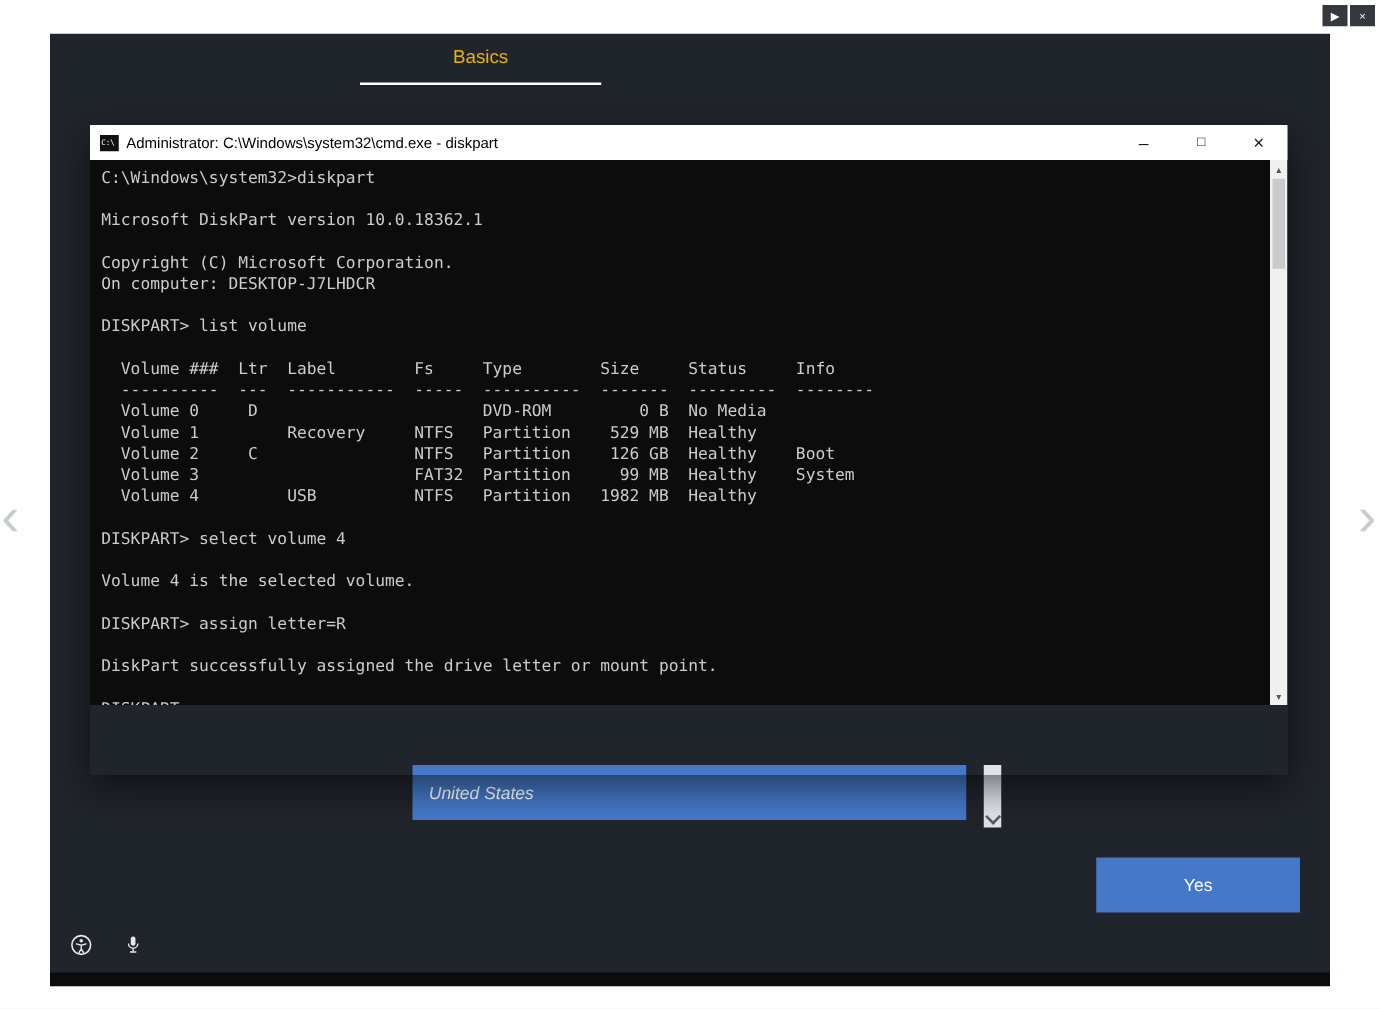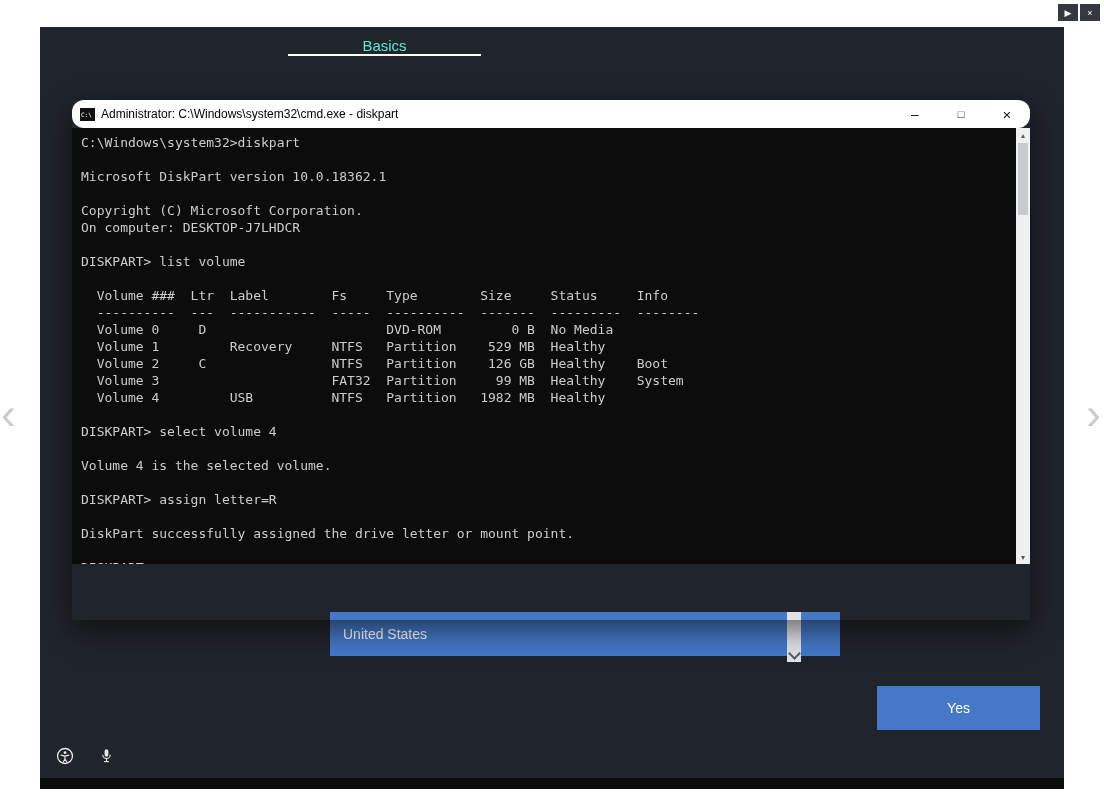--- a/index.html
+++ b/index.html
@@ -11,37 +11,37 @@
 
   
   .carousel-chevron { position:absolute; top:392px; font-size:44px; color:#c9cbcf; line-height:44px; z-index:40; cursor:pointer; user-select:none; }
   .carousel-chevron.left { left:1px; }
   .carousel-chevron.right { right:3px; }
 
   
   .oobe-window { position:absolute; left:40px; top:27px; width:1024px; height:762px; background:var(--oobe_bg, #20242b); overflow:hidden; }
   .oobe-footer-strip { position:absolute; left:0; bottom:0; width:100%; height:11px; background:#0b0c0e; }
 
-  .tab-basics { position:absolute; left:248px; top:10px; width:193px; text-align:center; color:#5eead4; font-size:15px; border-bottom:2px solid #ffffff; }
+  .tab-basics { position:absolute; left:248px; top:10px; width:193px; text-align:center; color:#eab308; font-size:15px; padding-bottom:12px; border-bottom:2px solid #ffffff; }
 
   
-  .region-row { position:absolute; left:290px; top:585px; width:510px; height:44px; background:var(--accent, #4578c6); color:#ffffff; font-size:14px; display:flex; align-items:center; padding-left:13px; box-sizing:border-box; z-index:1; }
+  .region-row { position:absolute; left:290px; top:585px; width:443px; height:44px; background:var(--accent, #4578c6); color:#ffffff; font-size:14px; display:flex; align-items:center; padding-left:13px; box-sizing:border-box; z-index:1;font-style:italic; }
   .region-scrollbar { position:absolute; left:747px; top:585px; width:14px; height:50px; background:#dfe3e8; z-index:1; }
   .region-scroll-chevron { position:absolute; left:3px; bottom:4px; width:7px; height:7px; border-right:2px solid #555a61; border-bottom:2px solid #555a61; transform:rotate(45deg); }
 
   
   .yes-button { position:absolute; left:837px; top:659px; width:163px; height:44px; background:var(--accent, #4578c6); color:#ffffff; font-size:14px; display:flex; align-items:center; justify-content:center; cursor:pointer; z-index:2; }
 
   
   .footer-icons { position:absolute; left:14px; top:718px; display:flex; gap:19px; align-items:center; z-index:2; }
   .footer-icon-btn { width:22px; height:22px; display:flex; align-items:center; justify-content:center; cursor:pointer; }
 
   
   .cmd-window { position:absolute; left:32px; top:73px; width:958px; height:520px; z-index:5; box-shadow:0 10px 28px rgba(0,0,0,0.55); }
-  .cmd-titlebar { height:28px; background:var(--titlebar_bg, #ffffff); display:flex; align-items:center;border-radius:12px; }
+  .cmd-titlebar { height:28px; background:var(--titlebar_bg, #ffffff); display:flex; align-items:center; }
   .cmd-icon { width:15px; height:13px; background:#101010; color:#ffffff; font-size:6px; display:flex; align-items:center; justify-content:flex-start; padding-left:1px; margin:0 6px 0 8px; box-sizing:border-box; font-family:"DejaVu Sans Mono", monospace; }
   .cmd-title { flex:1; font-size:12px; color:#000000; white-space:nowrap; overflow:hidden; }
   .cmd-controls { display:flex; height:100%; }
   .cmd-control { width:46px; height:100%; display:flex; align-items:center; justify-content:center; color:#1a1a1a; cursor:pointer; }
   .cmd-control.min { font-size:14px; }
   .cmd-control.max { font-size:11px; }
   .cmd-control.close { font-size:15px; }
 
   .terminal { position:relative; height:436px; background:var(--terminal_bg, #0c0c0c); overflow:hidden; }
   .terminal pre { margin:0; padding:6px 20px 0 9px; font-family:"DejaVu Sans Mono", monospace; font-size:13px; line-height:17px; color:var(--terminal_text, #cccccc); }

